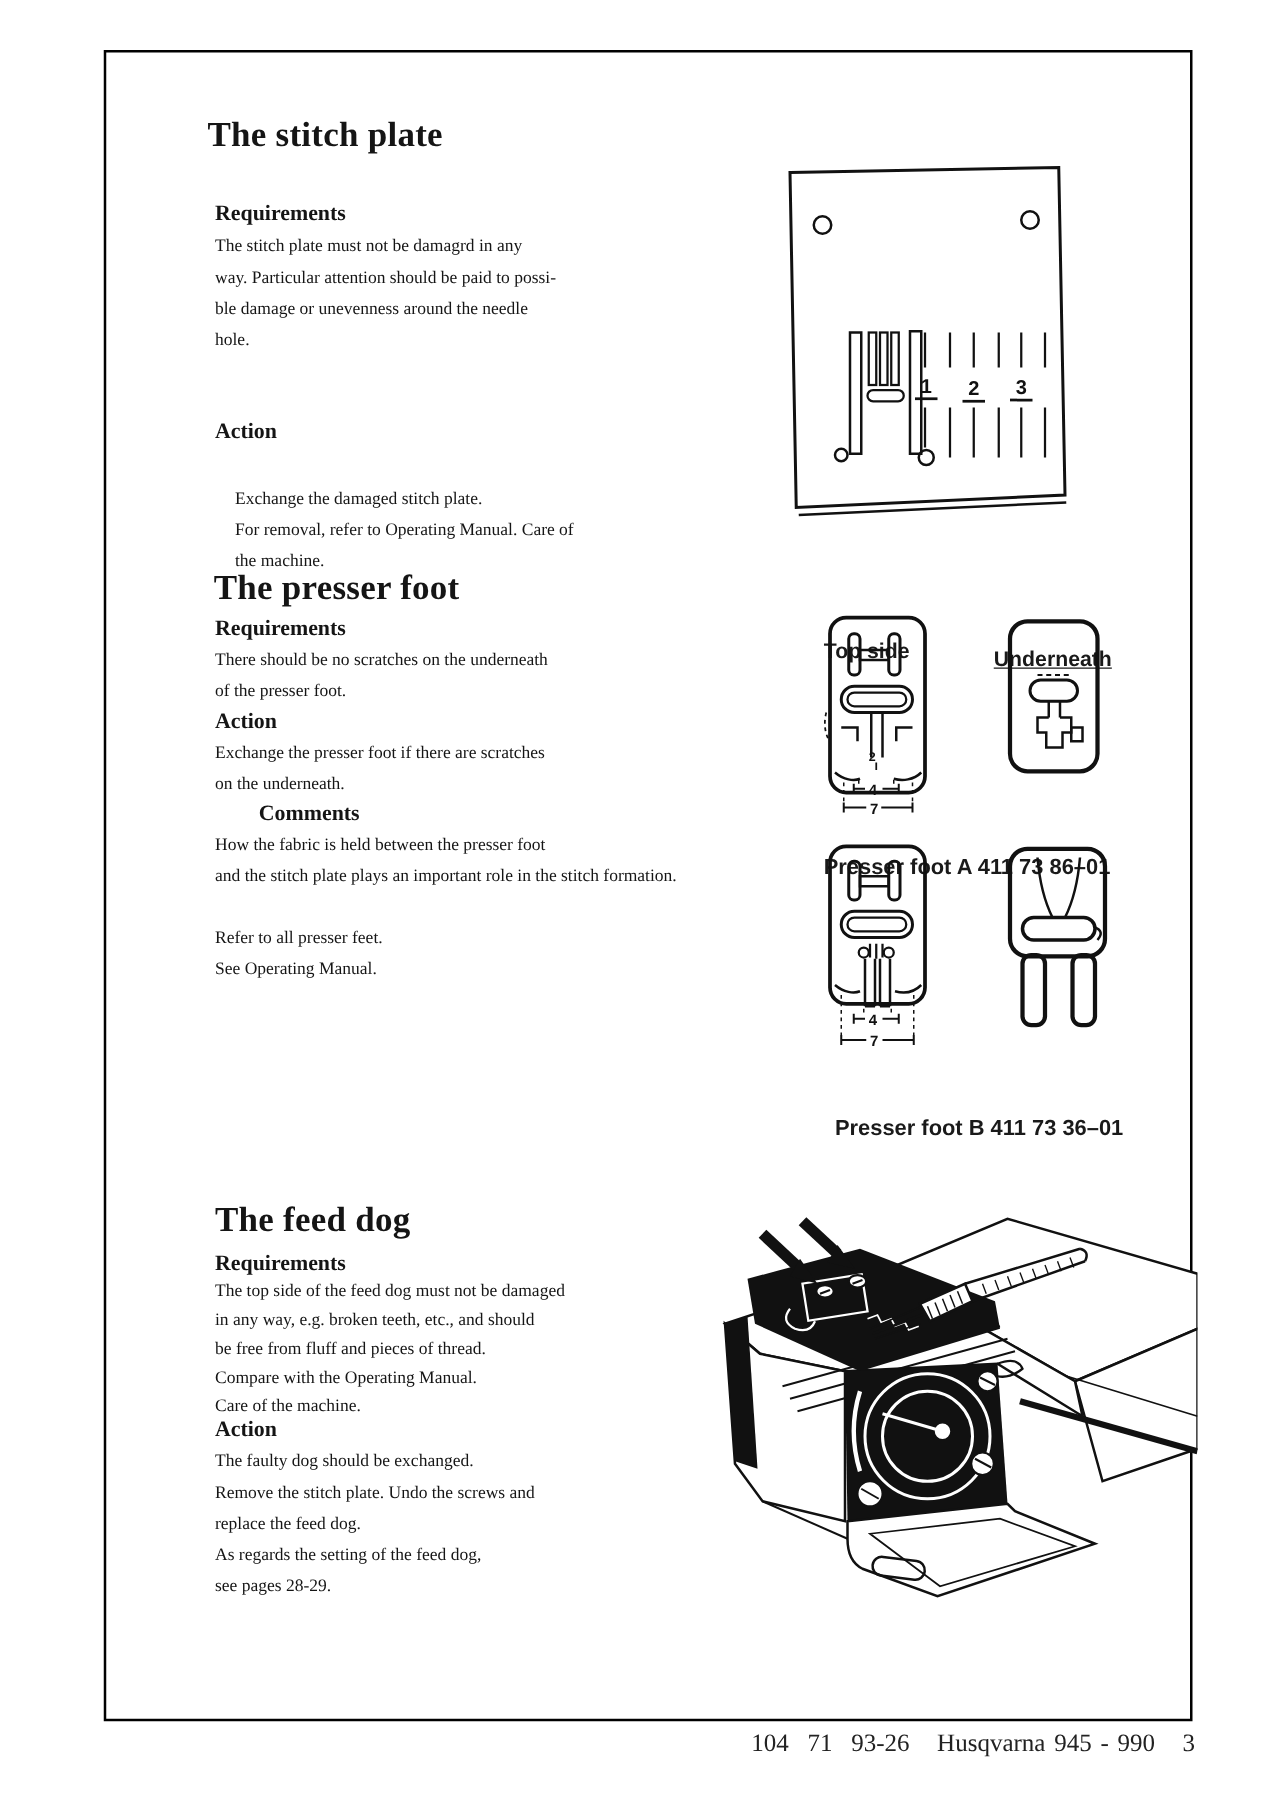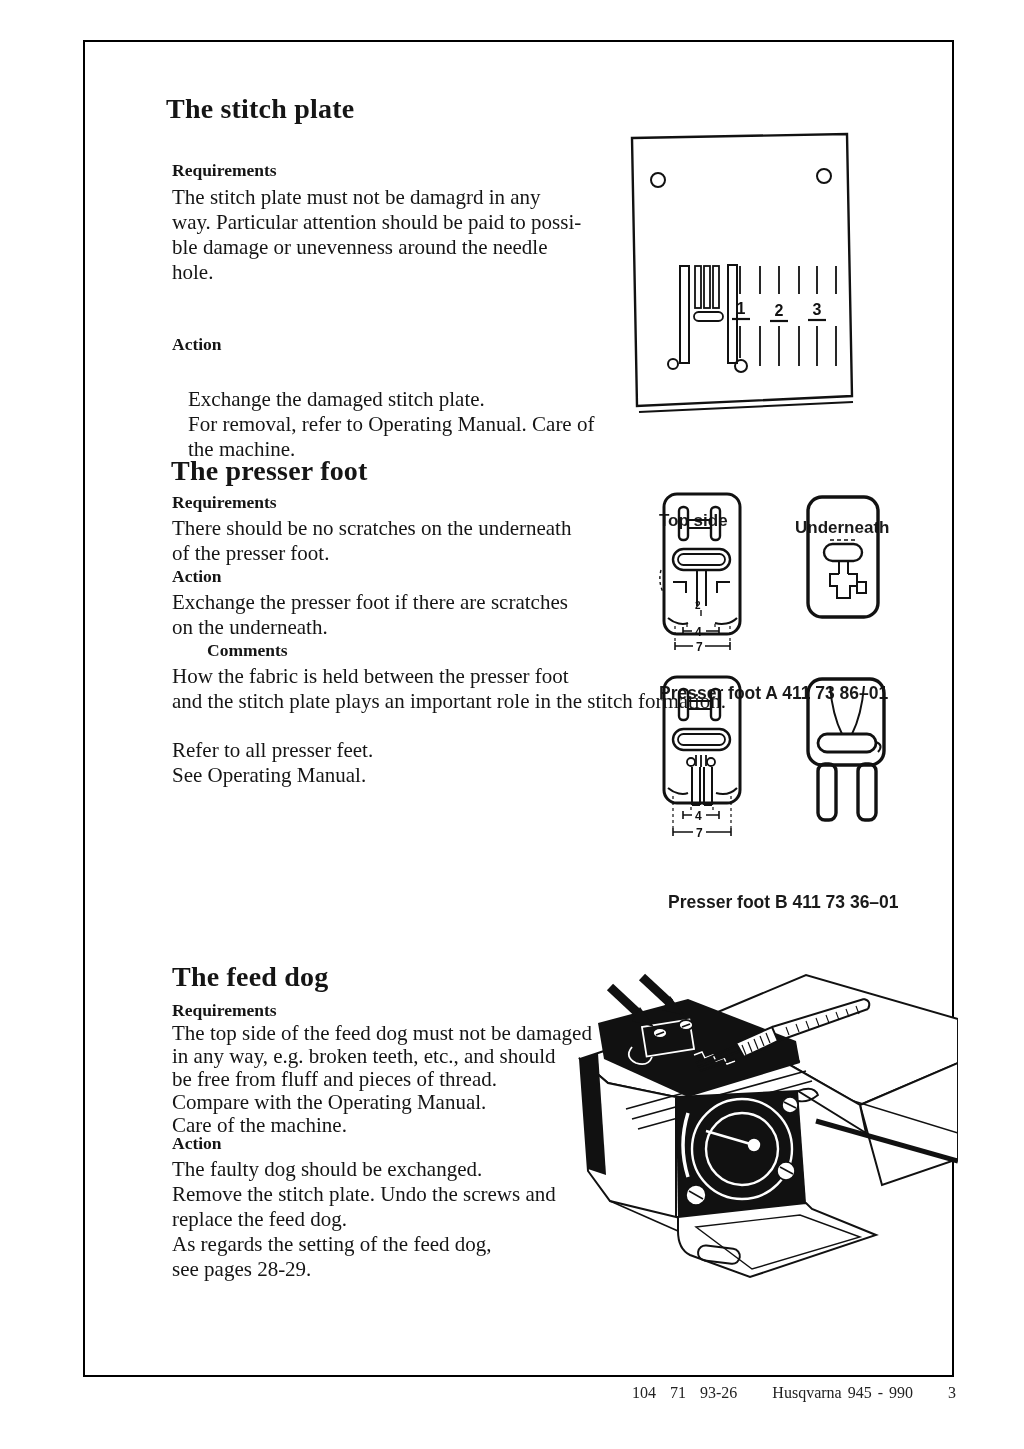--- a/index.html
+++ b/index.html
@@ -7,29 +7,29 @@
     width:1024px; height:1449px; background:#ffffff; position:relative;
     font-family:"Liberation Serif", serif; color:#151515; overflow:hidden;
   }
   .frame {
     position:absolute; left:83px; top:40px; width:871px; height:1337px;
     border:2px solid #000; box-sizing:border-box;
   }
   .abs { position:absolute; }
   .h1 { font-size:28px; font-weight:bold; letter-spacing:.2px; }
   .sublabel { font-size:17.5px; font-weight:bold; }
-  .para { font-size:21px; line-height:25px; white-space:pre; }
+  .para { font-size:14px; line-height:25px; white-space:pre; }
   .para-tight { line-height:23px; }
   .sans { font-family:"Liberation Sans", sans-serif;margin-top:48px; }
   .fig-label { font-size:17px; font-weight:600; color:#1a1a1a; }
   .fig-caption { font-size:17.5px; font-weight:600; color:#1a1a1a; white-space:pre; }
   .footer {
     position:absolute; top:1384px; left:83px; width:873px;
-    display:flex; justify-content:flex-end; align-items:baseline; gap:35px;
-    font-size:16px; color:#222;
+    display:flex; justify-content:flex-end; align-items:baseline; gap:22px;
+    font-size:20px; color:#222;
   }
   .footer .pn { word-spacing:10px; white-space:pre; }
   .footer .model { word-spacing:2px; white-space:pre; }
   svg { display:block; }
   svg text { font-family:"Liberation Sans", sans-serif; font-weight:bold; fill:#111; }
 </style>
 </head>
 <body>
 
 <div class="frame"></div>
@@ -92,21 +92,21 @@
 on the underneath.</div>
 
 <div class="abs sublabel" style="left:172px; top:640px;margin-left:35px;">Comments</div>
 <div class="abs para" style="left:172px; top:664px;">How the fabric is held between the presser foot
 and the stitch plate plays an important role in the stitch formation.</div>
 
 <div class="abs para" style="left:172px; top:738px;">Refer to all presser feet.
 See Operating Manual.</div>
 
 <div class="abs sans fig-label" style="left:659px; top:463px;">Top side</div>
-<div class="abs sans fig-label" style="left:795px; top:470px;">Underneath</div>
+<div class="abs sans fig-label" style="left:795px; top:470px;text-decoration:underline;">Underneath</div>
 
 <svg class="abs" style="left:655px; top:490px;" width="95" height="168" viewBox="0 0 95 168">
   <g stroke="#111" fill="none">
     <rect x="9" y="4" width="76" height="140" rx="13" stroke-width="3"></rect>
     <path d="M13,128 C20,134 28,135 33,133 M60,133 C67,135 76,134 82,128" stroke-width="2"></path>
     <rect x="24" y="17" width="9" height="33" rx="4" stroke-width="2.4"></rect>
     <rect x="56" y="17" width="9" height="33" rx="4" stroke-width="2.4"></rect>
     <rect x="33" y="30" width="23" height="8" stroke-width="2"></rect>
     <rect x="18" y="59" width="57" height="21" rx="10.5" stroke-width="2.4"></rect>
     <rect x="23" y="64" width="47" height="11" rx="5.5" stroke-width="1.8"></rect>

